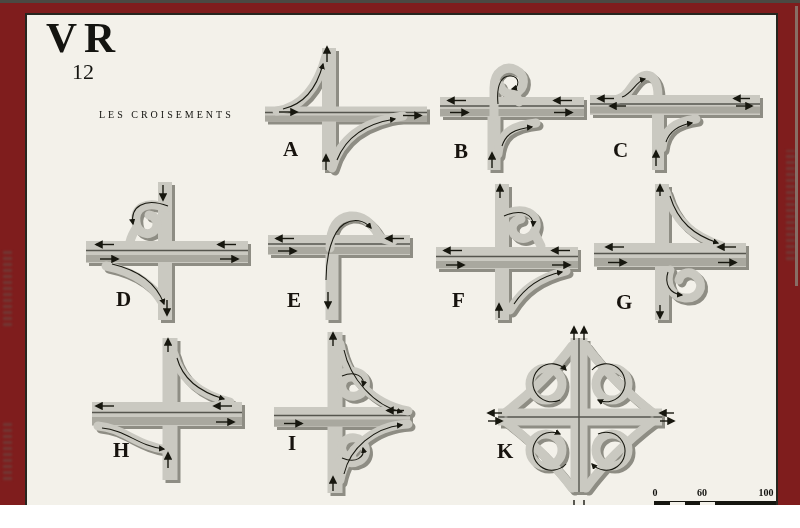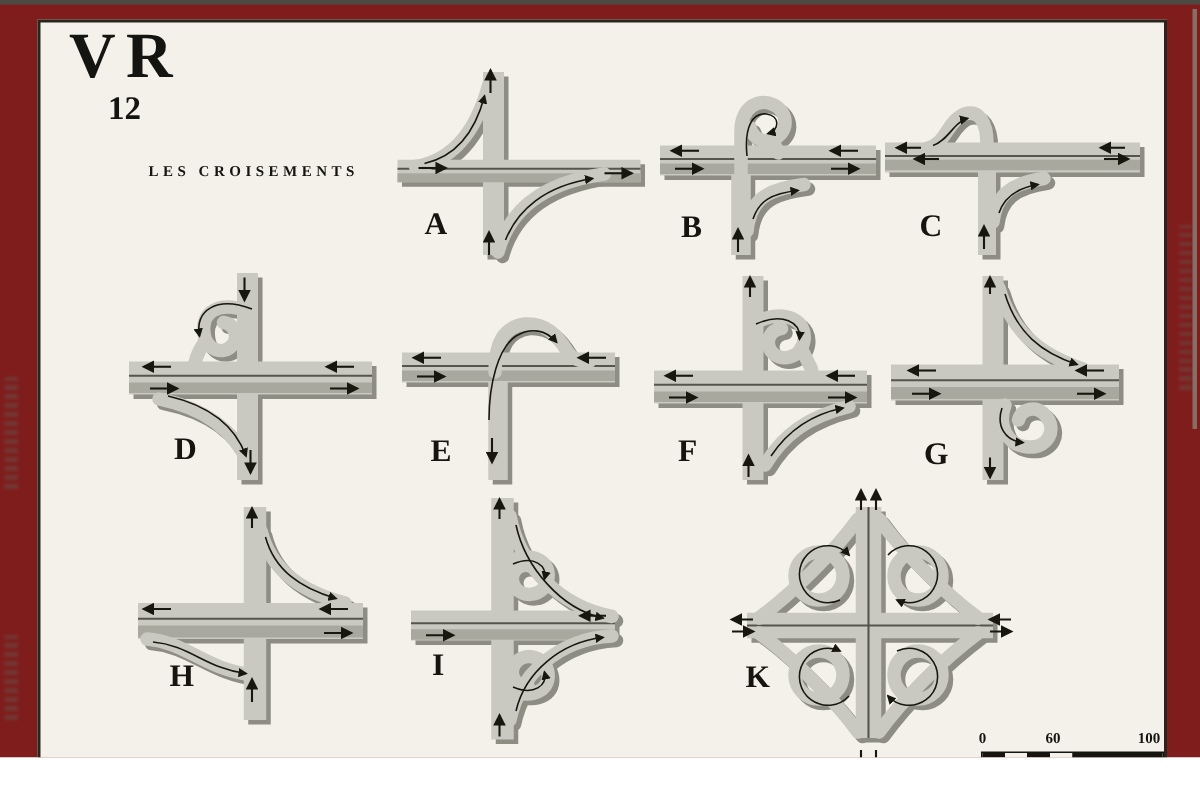--- a/index.html
+++ b/index.html
@@ -8,23 +8,23 @@
   
   .edge-top{position:absolute;left:0;top:0;width:800px;height:3px;background:#4b4942;}
   .edge-bottom{position:absolute;left:0;top:514px;width:800px;height:14px;
                background:linear-gradient(to bottom,#c6c1b3 0%,#948f83 55%,#5d5a50 100%);}
   .edge-bottom-left{position:absolute;left:0;top:517px;width:80px;height:11px;background:#3c3a33;filter:blur(2px);}
   .edge-right{position:absolute;left:795px;top:6px;width:3px;height:280px;background:#8b887d;opacity:.75;}
   
   .plate{position:absolute;left:25px;top:13px;width:753px;height:499px;box-sizing:border-box;
          border:2px solid #26261f;background:#f3f1ea;}
   .hdr-series{position:absolute;left:19px;top:-2px;font-size:43px;font-weight:700;letter-spacing:7px;color:#141410;}
-  .hdr-number{position:absolute;left:45px;top:44px;font-size:22px;font-weight:700;color:#141410;}
+  .hdr-number{position:absolute;left:45px;top:44px;font-size:22px;font-weight:400;color:#141410;}
   .hdr-title{position:absolute;left:70px;top:64px;font-size:20px;font-weight:700;letter-spacing:5px;color:#141410;}
-  .hdr-subtitle{position:absolute;left:72px;top:94px;font-size:10px;font-weight:700;letter-spacing:3px;color:#141410;text-align:right;}
+  .hdr-subtitle{position:absolute;left:72px;top:94px;font-size:10px;font-weight:400;letter-spacing:3px;color:#141410;text-align:right;}
   .diag{position:absolute;}
   .dlabel{position:absolute;font-size:21px;font-weight:700;color:#17130e;}
   svg{display:block;overflow:visible;}
   .sh path,.sh circle{stroke:#8e8d84;fill:none;}
   .rd path,.rd circle{stroke:#cac9c1;fill:none;}
   .band{stroke:#a9a89f;fill:none;}
   .med{stroke:#55554e;stroke-width:1.4;fill:none;}
   .mk line,.mk path{stroke:#17170f;stroke-width:1.4;fill:none;}
   .mk .thin{stroke-width:1.05;}
   

